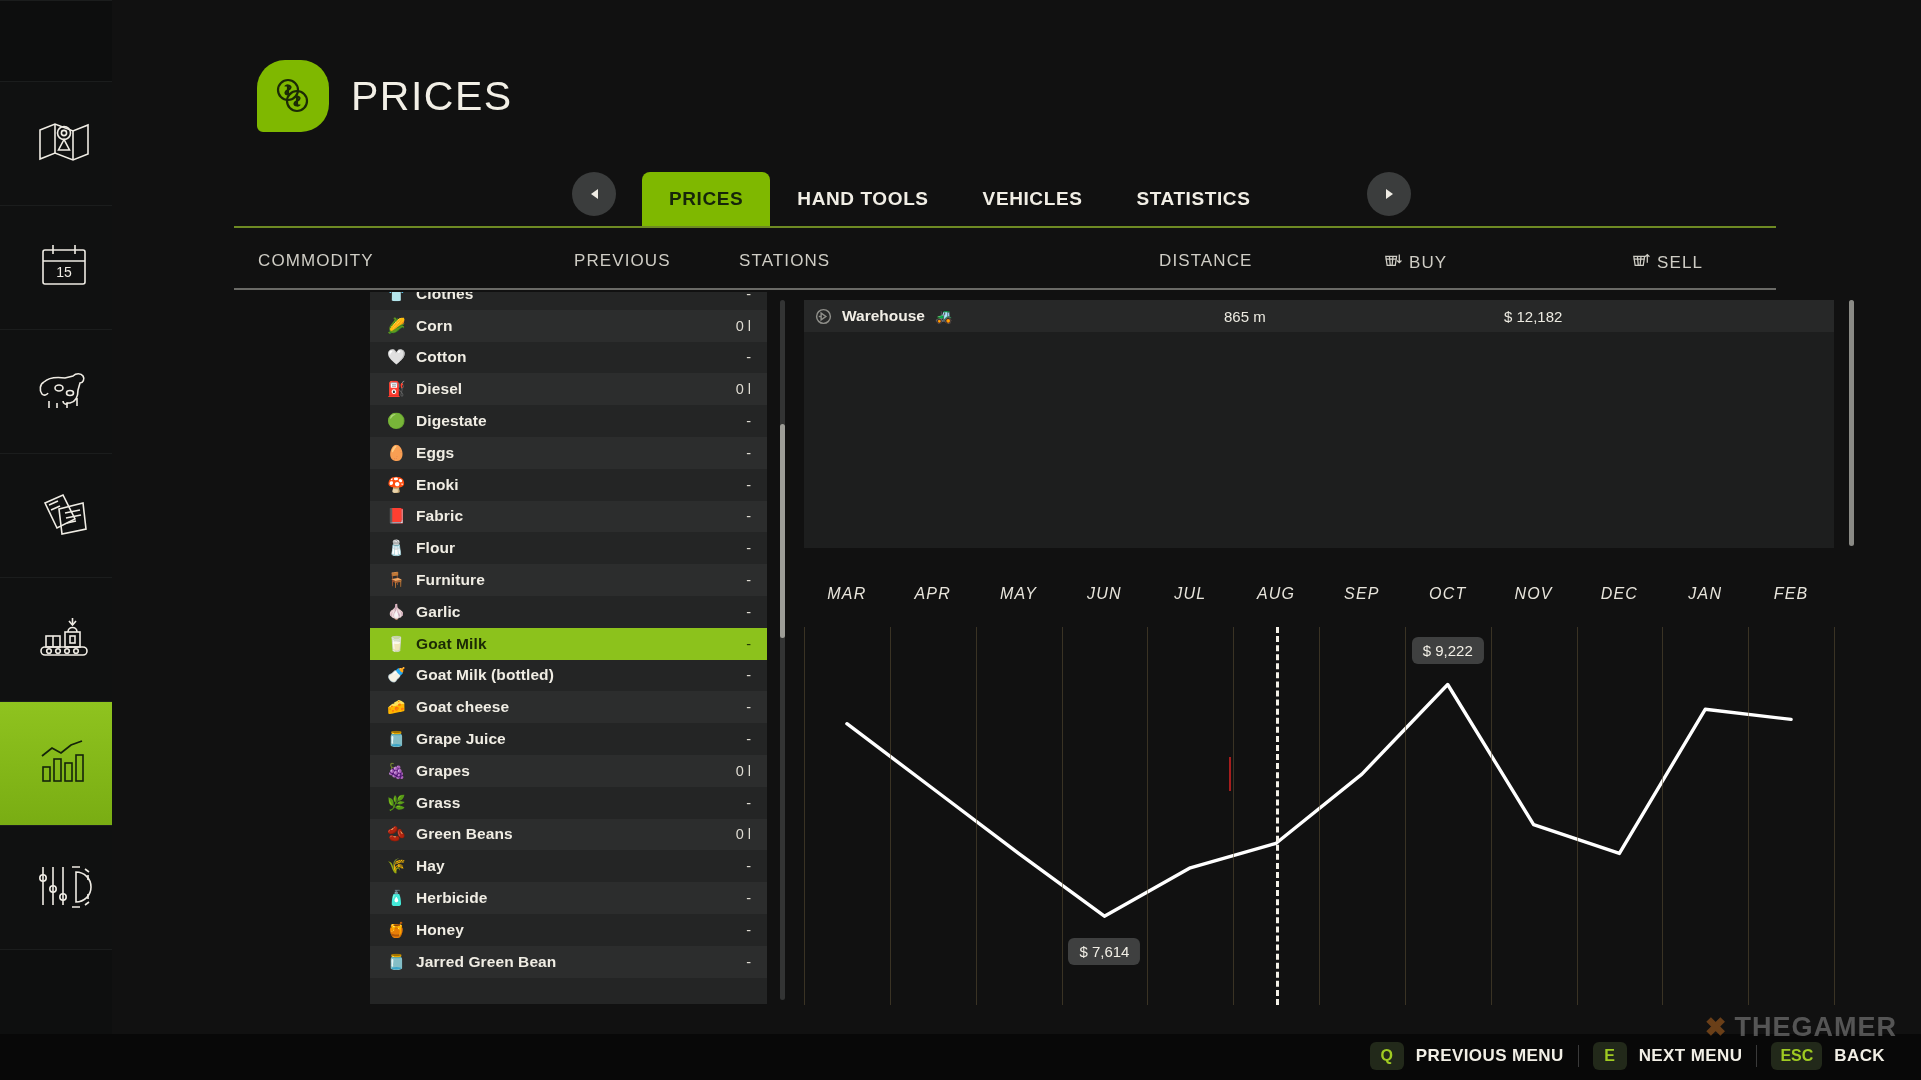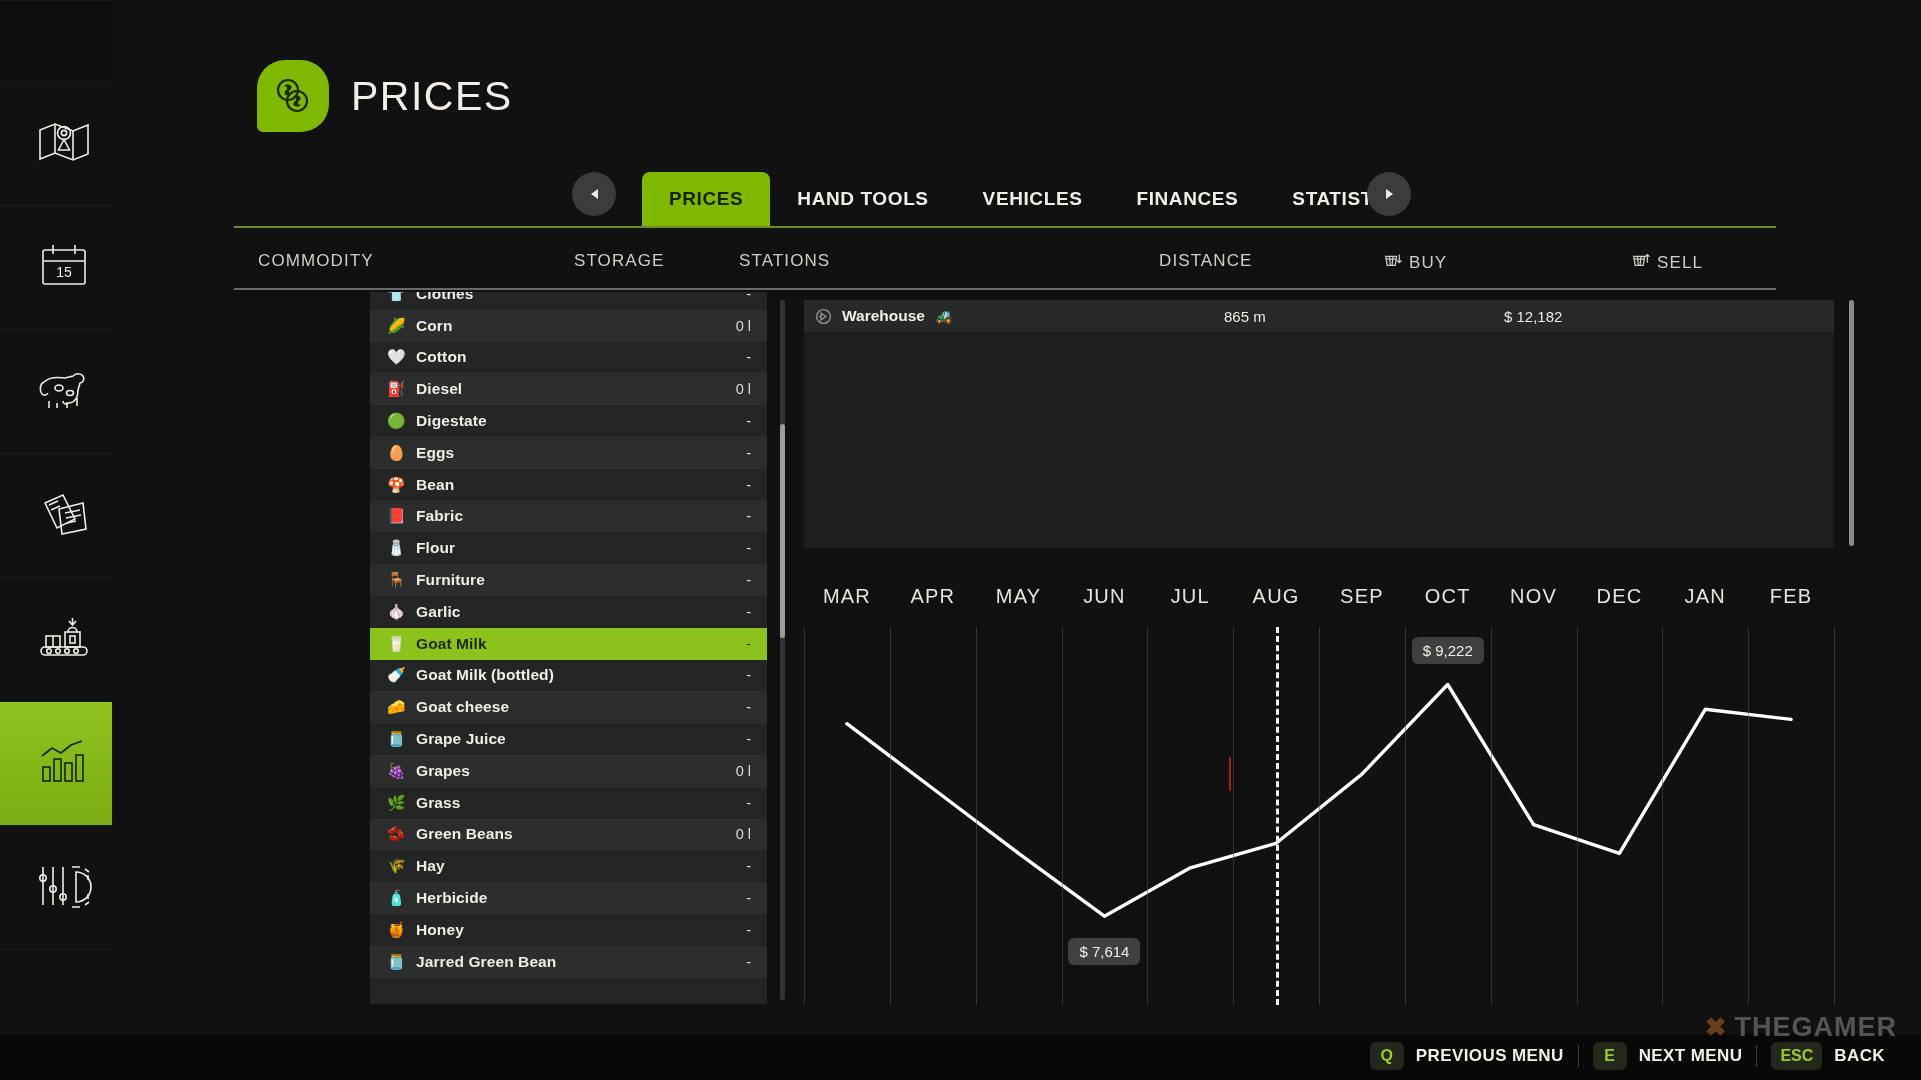--- a/index.html
+++ b/index.html
@@ -118,21 +118,21 @@
   .st-buy { position:absolute; left:700px; font-weight:400; font-size:15px; color:#eceae1;}
   .st-sell { position:absolute; right:24px; font-weight:400; font-size:15px; color:#eceae1;}
   .st-marker { position:absolute; right:84px; width:17px;height:17px;}
   .st-marker svg { fill:#e02020; }
   #stations-scroll { position:absolute; left:1737px; top:300px; width:5px; height:240px; background:#3a3b3b; border-radius:3px;}
   #stations-thumb { position:absolute; left:1737px; top:300px; width:5px; height:246px; background:#8a8a85; border-radius:3px;}
 
   
   #chart { position:absolute; left:692px; top:585px; width:1030px; height:420px; }
   #months { position:absolute; left:0; top:0; width:100%; height:40px;}
-  .mo { position:absolute; top:0; font-size:20px; color:#e8e5dc; letter-spacing:1.2px; transform:translateX(-50%);}
+  .mo { position:absolute; top:0; font-size:16px; color:#e8e5dc; letter-spacing:1.2px; transform:translateX(-50%);font-style:italic;}
   #plot { position:absolute; left:0; top:42px; width:1030px; height:378px;}
   .vline { position:absolute; top:0; width:1px; height:378px; background:#5d5134; opacity:.55;}
   #nowline { position:absolute; top:0; width:0; height:378px; border-left:3px dashed #f3f0e7;}
   #redtick { position:absolute; width:2px; height:34px; background:#c02020; opacity:.85;}
   .pt-label {
     position:absolute; background:#3f4040; color:#f2efe6; font-size:15px;
     padding:5px 11px; border-radius:6px; transform:translateX(-50%); white-space:nowrap;
   }
 
   
@@ -271,32 +271,31 @@
     </div>
 
     <div id="tabs">
       <div class="tab-arrow" id="tab-prev">
         <i></i>
       </div>
       <div id="tab-list">
         <div class="tab active">PRICES</div>
         <div class="tab">HAND TOOLS</div>
         <div class="tab">VEHICLES</div>
-        <div class="tab">FINANCES</div>
         <div class="tab">STATISTICS</div>
       </div>
       <div class="tab-arrow" id="tab-next">
         <i></i>
       </div>
     </div>
     <div id="tab-underline"></div>
 
     <div id="colhead">
       <div class="ch" id="ch-commodity">COMMODITY</div>
-      <div class="ch" id="ch-storage">STORAGE</div>
+      <div class="ch" id="ch-storage">PREVIOUS</div>
       <div class="ch" id="ch-stations">STATIONS</div>
       <div class="ch" id="ch-distance">DISTANCE</div>
       <div class="ch" id="ch-buy">
         <span>
           <svg width="18" height="18" viewBox="0 0 20 20">
               <path d="M2 6 L14 6 L12.5 16 L3.5 16 Z"></path>
               <path d="M2 9 L14 9"></path>
               <path d="M6 6 L7 16 M10 6 L9 16"></path>
               <path d="M17 4 L17 13 M14.6 10.6 L17 13 L19.4 10.6"></path>
             </svg>
@@ -343,21 +342,21 @@
           <span class="nm">Digestate</span>
           <span class="qty">-</span>
         </div>
         <div class="row alt">
           <span class="emoji">🥚</span>
           <span class="nm">Eggs</span>
           <span class="qty">-</span>
         </div>
         <div class="row">
           <span class="emoji">🍄</span>
-          <span class="nm">Bean</span>
+          <span class="nm">Enoki</span>
           <span class="qty">-</span>
         </div>
         <div class="row alt">
           <span class="emoji">📕</span>
           <span class="nm">Fabric</span>
           <span class="qty">-</span>
         </div>
         <div class="row">
           <span class="emoji">🧂</span>
           <span class="nm">Flour</span>

